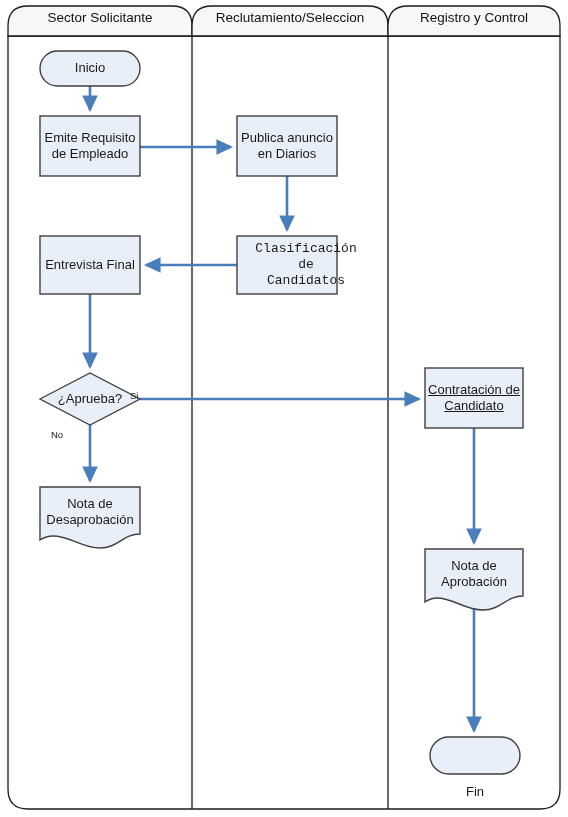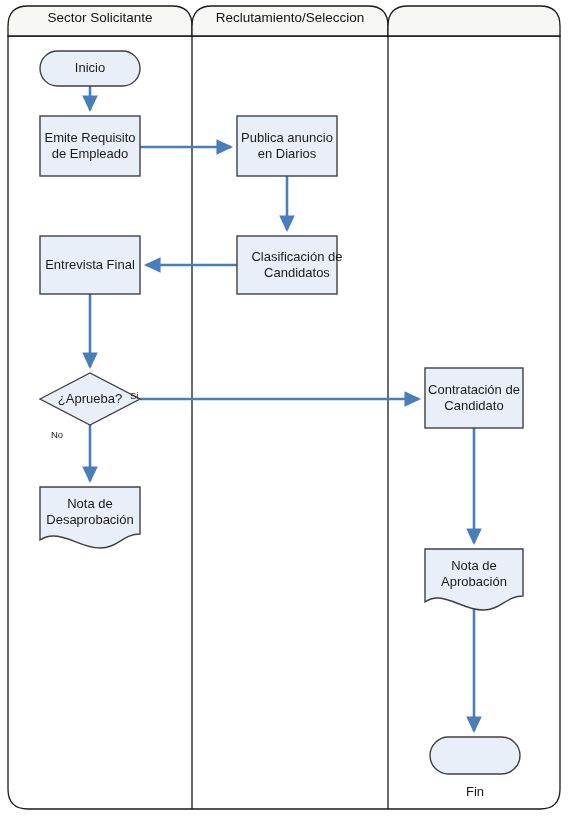--- a/index.html
+++ b/index.html
@@ -123,40 +123,41 @@
       <rect x="425" y="368" width="98" height="60" fill="#e9eff8" stroke="#404040" stroke-width="1.4"></rect>
 
       <path d="M425,549 L523,549 L523,596 C506,596 501,610 483,610 C465,610 453,598 437,598 C431,598 428,600 425,602 Z" fill="#e9eff8" stroke="#404040" stroke-width="1.4"></path>
 
       <rect x="430" y="737" width="90" height="37" rx="18.5" ry="18.5" fill="#e9eff8" stroke="#404040" stroke-width="1.4"></rect>
     </g>
   </svg>
 
   <div class="lane-title" style="left:192px; width:196px;">Reclutamiento/Seleccion</div>
   <div class="lane-title" style="left:8px;  width:184px;">Sector Solicitante</div>
+  <div class="lane-title" style="left:388px; width:172px;">Registro y Control</div>
 
   <div class="node-label" style="left:40px;  top:51px;  width:100px; height:35px;">Inicio</div>
 
   <div class="node-label" style="left:237px; top:116px; width:100px; height:60px;">Publica anuncio
 en Diarios</div>
 
   <div class="node-label" style="left:40px;  top:116px; width:100px; height:60px;">Emite Requisito
 de Empleado</div>
 
-  <div class="node-label" style="left:237px; top:236px; width:120px; height:58px;">Clasificación de
+  <div class="node-label" style="left:246px; top:236px; width:120px; height:58px;font-family:Liberation Mono, monospace;">Clasificación de
 Candidatos</div>
 
   <div class="node-label" style="left:40px;  top:236px; width:100px; height:58px;border-radius:22px;">Entrevista Final</div>
 
   <div class="node-label" style="left:40px;  top:373px; width:100px; height:52px;">¿Aprueba?</div>
 
   <div class="node-label" style="left:40px;  top:487px; width:100px; height:50px;">Nota de
 Desaprobación</div>
 
-  <div class="node-label" style="left:425px; top:368px; width:98px;  height:60px;">Contratación de
+  <div class="node-label" style="left:425px; top:368px; width:98px;  height:60px;text-decoration:underline;">Contratación de
 Candidato</div>
 
   <div class="node-label" style="left:425px; top:549px; width:98px;  height:50px;">Nota de
 Aprobación</div>
 
   <div class="node-label" style="left:430px; top:774px; width:90px;  height:37px;">Fin</div>
 
   <div class="edge-label" style="left:130px; top:367px;margin-top:23px;">Si</div>
   <div class="edge-label" style="left:51px;  top:429px;">No</div>
 

